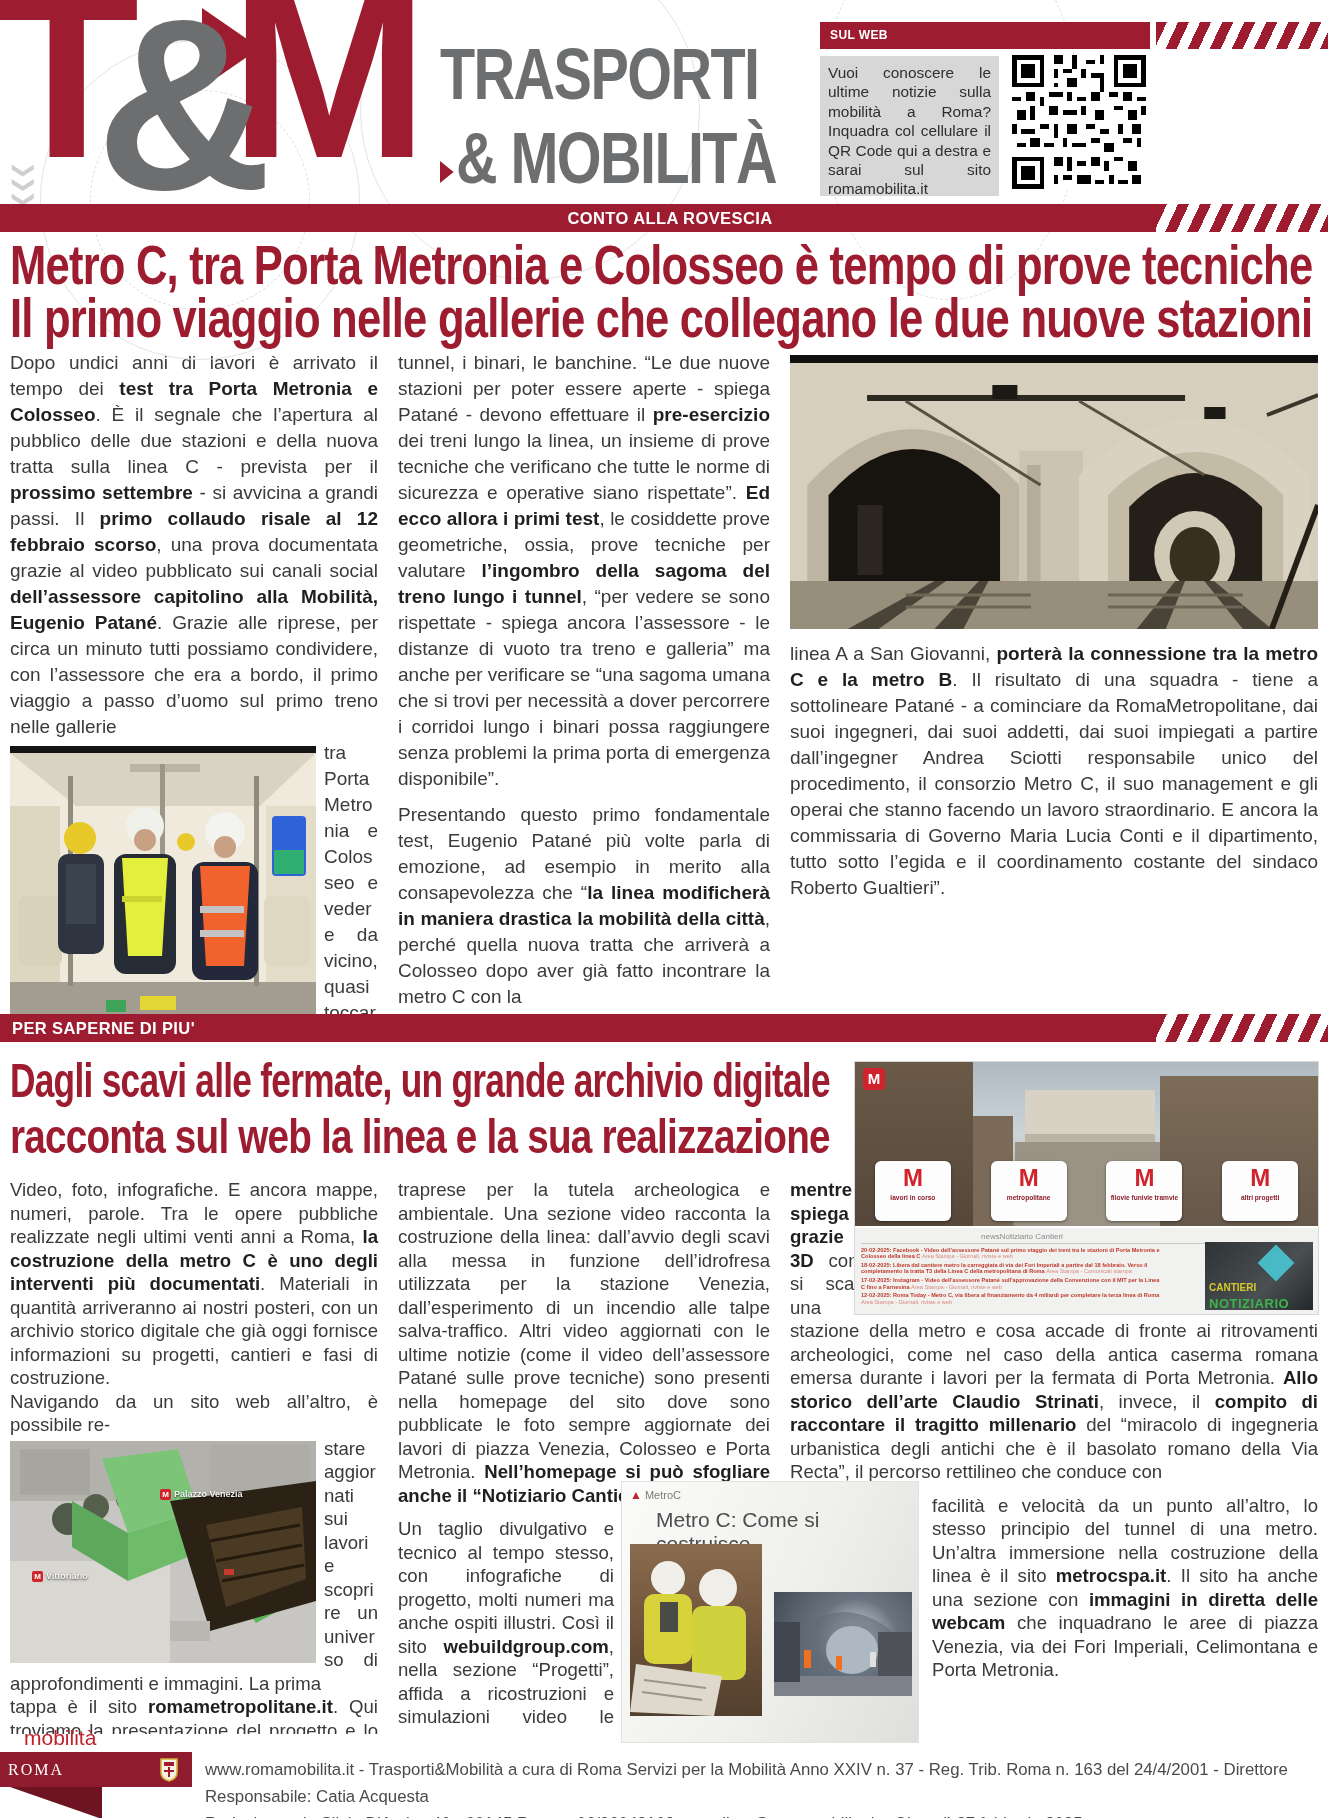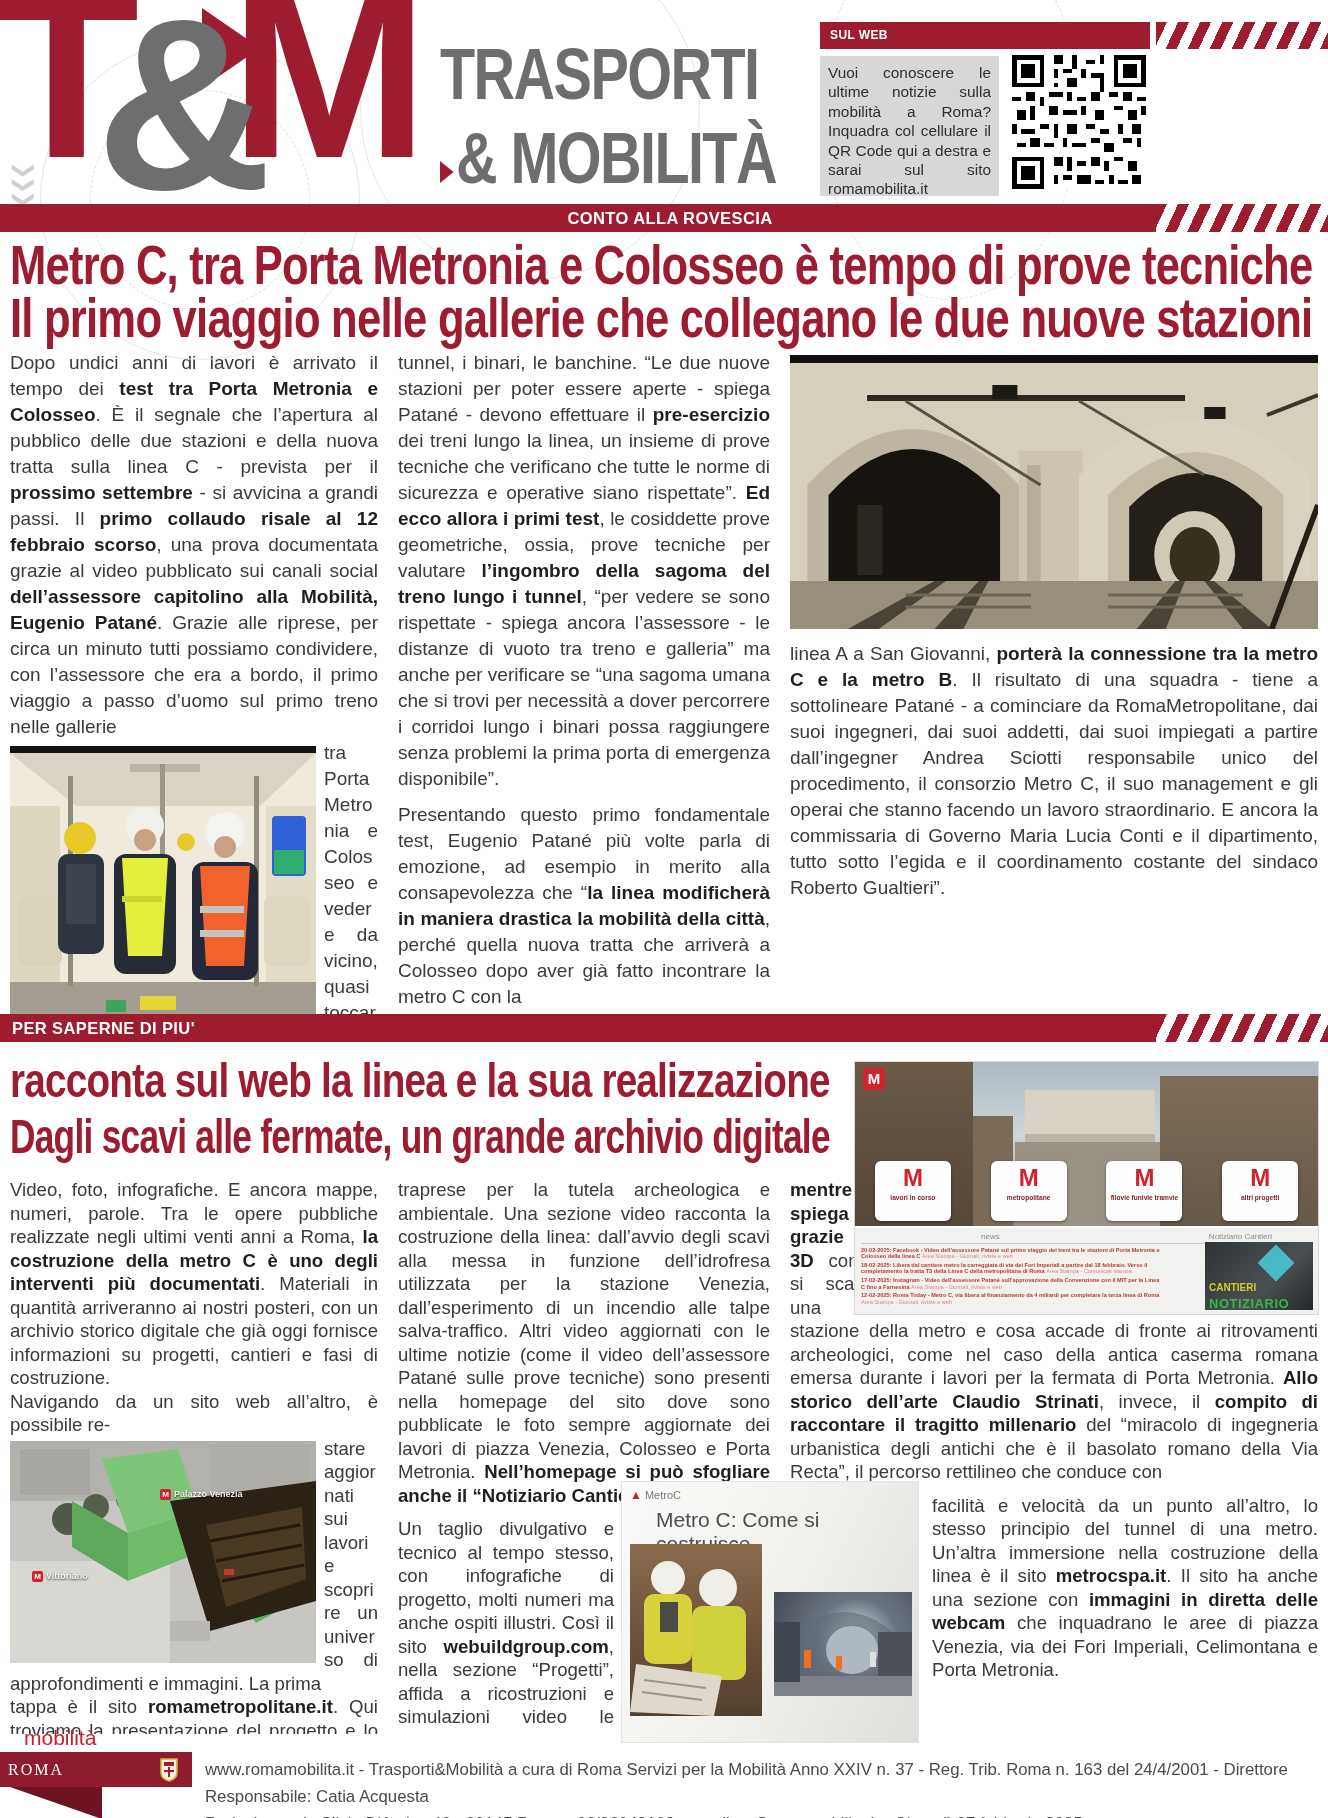--- a/index.html
+++ b/index.html
@@ -72,21 +72,21 @@
   .wc-bldg{position:absolute;}
   .wc-mlogo{position:absolute;left:8px;top:6px;width:22px;height:22px;background:#d0232c;border-radius:4px;
     color:#fff;font-weight:700;font-size:15px;text-align:center;line-height:22px;}
   .wc-cards{position:absolute;left:0;bottom:5px;width:100%;display:flex;justify-content:space-around;}
   .wc-card{width:76px;height:60px;background:#fdfdfd;border-radius:6px;box-shadow:0 1px 3px rgba(0,0,0,.45);
     display:flex;flex-direction:column;align-items:center;padding-top:4px;}
   .wc-card .m{color:#d0232c;font-weight:700;font-size:24px;line-height:26px;}
   .wc-card .lbl{font-size:6.6px;font-weight:700;color:#8a1d2b;text-align:center;line-height:7.5px;margin-top:3px;}
   .wc-news{position:relative;width:100%;height:88px;background:#f1f1ef;border-top:2px solid #fff;
     padding:3px 6px;}
-  .wc-news .hdr{display:flex;justify-content:space-between;color:#8a8a8a;font-size:8px;
+  .wc-news .hdr{display:flex;color:#8a8a8a;font-size:8px;
     border-bottom:1px solid #c9c9c9;padding:1px 40px 2px 120px;}
   .wc-item{width:300px;font-size:5.6px;line-height:6.4px;color:#c0392b;margin-top:2.5px;font-weight:700;}
   .wc-item .sub{color:#d98880;font-weight:400;}
   .wc-thumb{position:absolute;right:5px;top:14px;width:108px;height:68px;background:
     linear-gradient(135deg,#2e3335 0%,#4a5052 60%,#23282a 100%);overflow:hidden;}
   .wc-thumb .diamond{position:absolute;left:58px;top:8px;width:26px;height:26px;background:#49c6d4;
     transform:rotate(45deg);opacity:.9;}
   .wc-thumb .l1{position:absolute;left:4px;top:26px;color:#3bb54a;font-weight:700;font-size:13px;letter-spacing:.5px;margin-top:28px;}
   .wc-thumb .l2{position:absolute;left:4px;top:40px;color:#d8c928;font-weight:700;font-size:10px;}
   
@@ -264,22 +264,22 @@
     </div>
   </div>
 
   <div class="band">
     <div class="kicker">PER SAPERNE DI PIU'</div>
     <div class="stripes" style="position:absolute;top:0;"></div>
   </div>
 
   <div class="row2">
     <div class="hl hl2">
+      <div class="fitline"><span style="transform: scaleX(0.719298);">Dagli scavi alle fermate, un grande archivio digitale</span></div>
       <div class="fitline"><span style="transform: scaleX(0.78922);">racconta sul web la linea e la sua realizzazione</span></div>
-      <div class="fitline"><span style="transform: scaleX(0.719298);">Dagli scavi alle fermate, un grande archivio digitale</span></div>
     </div>
   </div>
 
   <div class="grid grid2">
     <div>
       <p><span>Video, foto, infografiche. E ancora mappe, numeri, parole. Tra le opere pubbliche realizzate negli ultimi venti anni a Roma, </span><b>la costruzione della metro C è uno degli interventi più documentati</b><span>. Materiali in quantità arriveranno ai nostri posteri, con un archivio storico digitale che già oggi fornisce informazioni su progetti, cantieri e fasi di costruzione.</span></p>
       <p style="margin-top:0;"><span>Navigando da un sito web all’altro, è possibile re-</span></p>
       <div>
         <figure class="fig-palazzo">
           <svg width="306" height="222" viewBox="0 0 306 222" style="position:absolute;left:0;top:0;">

